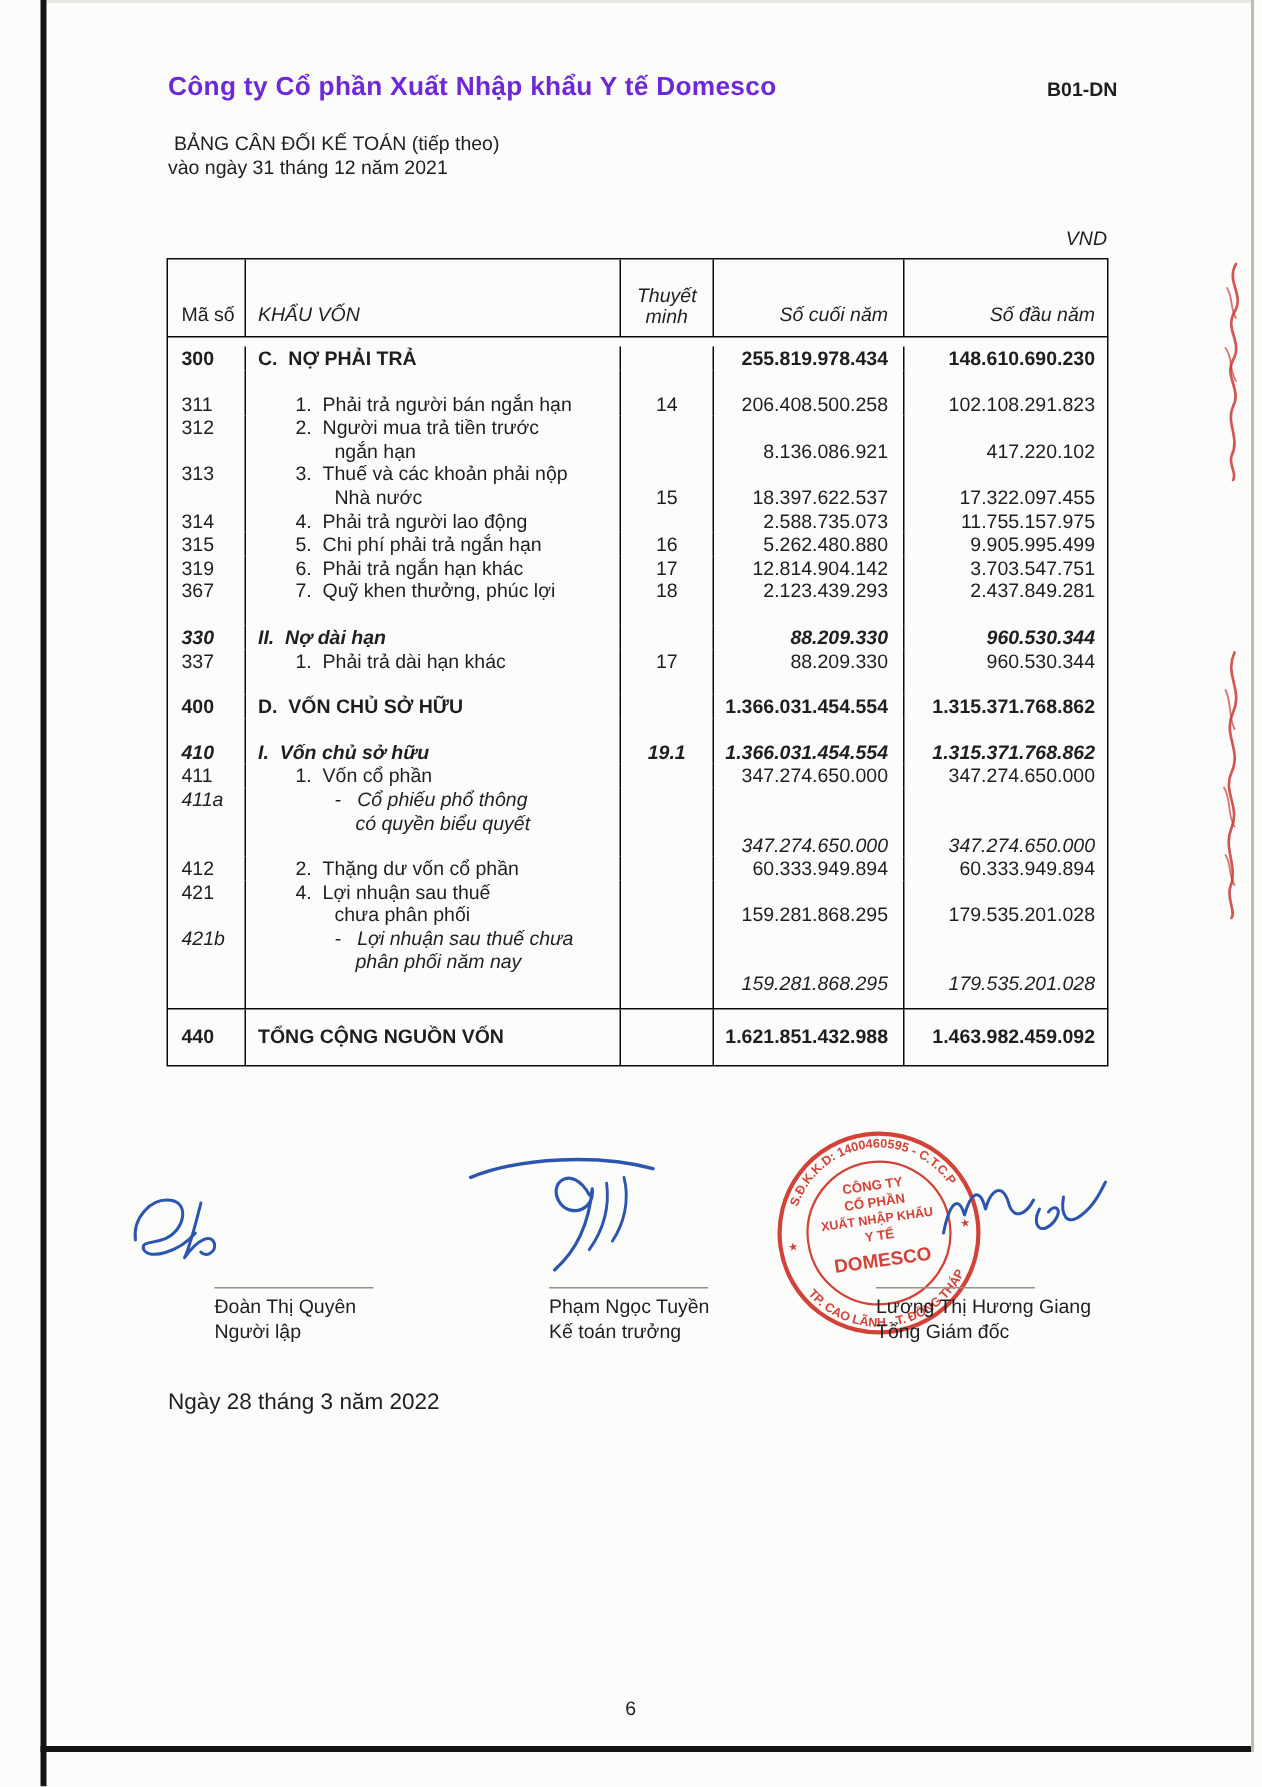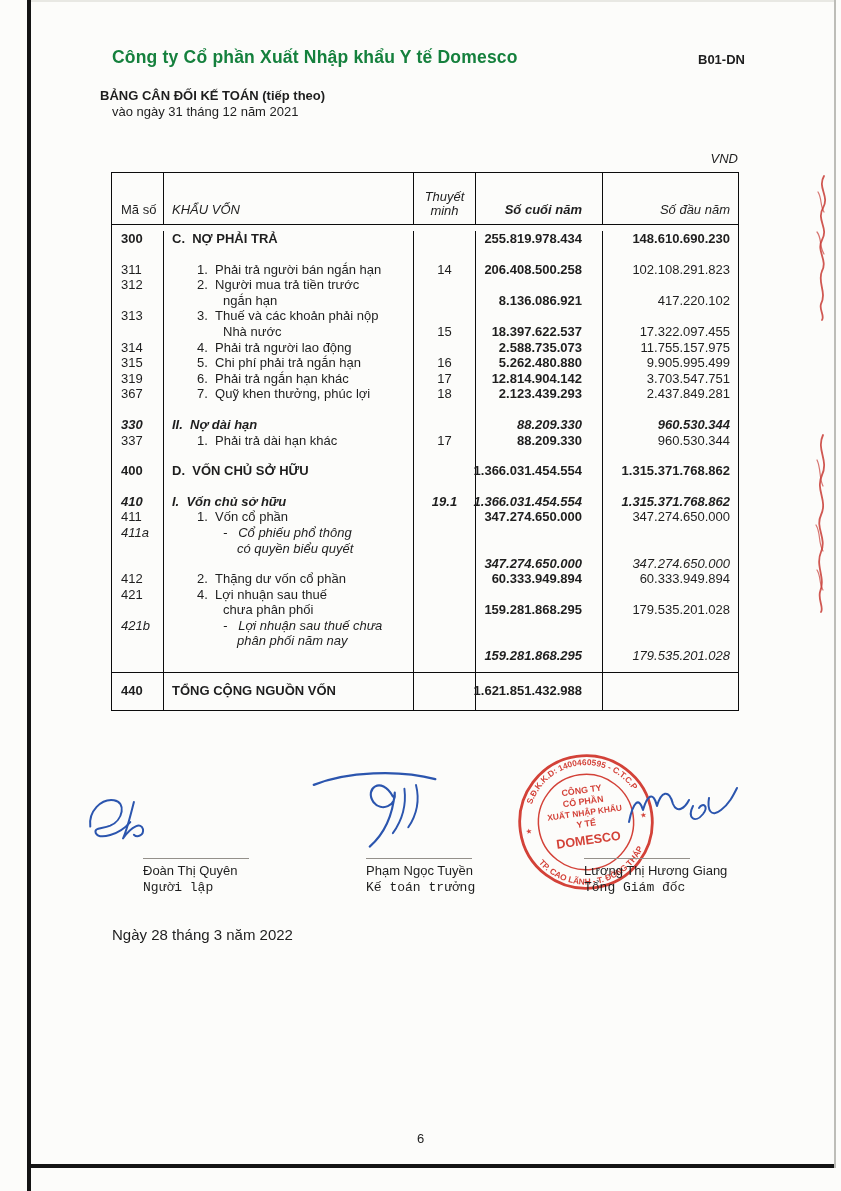--- a/index.html
+++ b/index.html
@@ -10,35 +10,35 @@
   }
   .abs{position:absolute;}
 
   
   .scan-left{left:27px;top:0;width:4px;height:1191px;background:#141414;}
   .scan-bottom{left:27px;top:1164px;width:807px;height:4px;background:#141414;}
   .scan-right{left:834px;top:0;width:2px;height:1168px;background:#bdbdb8;}
   .scan-top{left:31px;top:0;width:803px;height:2px;background:#e8e8e3;}
 
   
-  .company{left:112px;top:47px;font-size:17.5px;font-weight:700;color:#15803d;letter-spacing:.2px;}
+  .company{left:112px;top:47px;font-size:17.5px;font-weight:700;color:#6d28d9;letter-spacing:.2px;}
   .form-code{left:698px;top:52px;font-size:13px;font-weight:700;text-align:center;}
-  .report-title{left:100px;top:88px;font-size:13px;font-weight:700;}
+  .report-title{left:116px;top:88px;font-size:13px;font-weight:400;}
   .report-date{left:112px;top:104px;font-size:13px;}
   .currency{left:650px;top:151px;width:88px;text-align:right;font-size:13px;font-style:italic;}
 
   
   .bstable{left:111px;top:172px;width:628px;border:1.6px solid #0c0c0c;box-sizing:border-box;
            font-size:13px;line-height:15.6px;background:transparent;}
   .trow{display:flex;align-items:stretch;}
   .c-code,.c-label,.c-note,.c-end{border-right:1.2px solid #0c0c0c;}
   .c-code{width:52px;box-sizing:border-box;padding-left:9px;}
   .c-label{width:250px;box-sizing:border-box;padding-left:8px;}
   .c-note{width:62px;box-sizing:border-box;display:flex;flex-direction:column;justify-content:flex-end;align-items:center;}
-  .c-end{width:127px;box-sizing:border-box;padding-right:20px;display:flex;flex-direction:column;justify-content:flex-end;align-items:flex-end;font-weight:bold;}
+  .c-end{width:127px;box-sizing:border-box;padding-right:10px;display:flex;flex-direction:column;justify-content:flex-end;align-items:flex-end;}
   .c-begin{flex:1;box-sizing:border-box;padding-right:8px;display:flex;flex-direction:column;justify-content:flex-end;align-items:flex-end;}
 
   .thead{height:51px;border-bottom:1.6px solid #0c0c0c;}
   .thead .c-code{display:flex;flex-direction:column;justify-content:flex-end;padding-bottom:6px;}
   .thead .c-label{display:flex;flex-direction:column;justify-content:flex-end;padding-bottom:6px;font-style:italic;}
   .thead .c-note{justify-content:flex-end;padding:0 8px 6px 8px;font-style:italic;text-align:center;line-height:14px;}
   .thead .c-end,.thead .c-begin{justify-content:flex-end;padding-bottom:6px;font-style:italic;}
 
   .tbody{padding-top:6px;}
   .trow.spacer{height:15px;}
@@ -49,21 +49,21 @@
   .trow.subitem .c-label div + div{padding-left:14px;}
   .trow.section{font-weight:700;}
   .trow.group{font-weight:700;font-style:italic;}
   .trow.total{font-weight:700;border-top:1.8px solid #0c0c0c;}
   .trow.total > div{padding-top:10px;padding-bottom:11px;}
   .vgap{height:15px;}
 
   
   .sig-block{font-size:13px;line-height:16px;margin-left:31px;}
   .sig-rule{width:106px;border-top:1px solid #94908a;margin-bottom:4px;}
-  .sig-role{margin-top:1px;font-family:Liberation Mono, monospace;}
+  .sig-role{margin-top:1px;}
   .sign-date{left:112px;top:926px;font-size:15px;}
   .page-number{left:0;top:1131px;width:841px;text-align:center;font-size:13px;}
 
   .sig-svg path{stroke:#2b55ae;fill:none;stroke-linecap:round;stroke-linejoin:round;}
   .stamp{opacity:.9;transform:rotate(-8deg);}
   .stamp text{font-family:"Liberation Sans","DejaVu Sans",sans-serif;}
   .mark path{stroke:#c83b34;fill:none;stroke-linecap:round;}
 </style>
 </head>
 <body>
@@ -283,20 +283,21 @@
         <div class="c-end"></div>
         <div class="c-begin"></div>
       </div>
       <div class="trow total">
         <div class="c-code">440</div>
         <div class="c-label">
           <div>TỔNG CỘNG NGUỒN VỐN</div>
         </div>
         <div class="c-note"></div>
         <div class="c-end">1.621.851.432.988</div>
+        <div class="c-begin">1.463.982.459.092</div>
       </div>
     </div>
 </div>
 
 <svg class="abs mark" style="left:812px;top:172px;" width="22" height="150" viewBox="0 0 22 150">
   <path d="M12 4 C5 16 18 24 11 36 C4 48 17 56 10 68 C4 79 16 88 10 99 C5 110 15 120 9 132 C7 138 13 144 10 148" stroke-width="1.8" opacity="0.85"></path>
   <path d="M6 20 C10 26 8 34 12 40 M5 60 C10 66 7 74 12 82" stroke-width="1.2" opacity="0.7"></path>
 </svg>
 <svg class="abs mark" style="left:810px;top:430px;" width="24" height="185" viewBox="0 0 24 185">
   <path d="M13 5 C6 20 19 30 12 45 C5 60 18 70 11 85 C5 98 17 108 11 122 C5 136 16 148 10 162 C8 170 14 178 11 182" stroke-width="1.8" opacity="0.85"></path>

